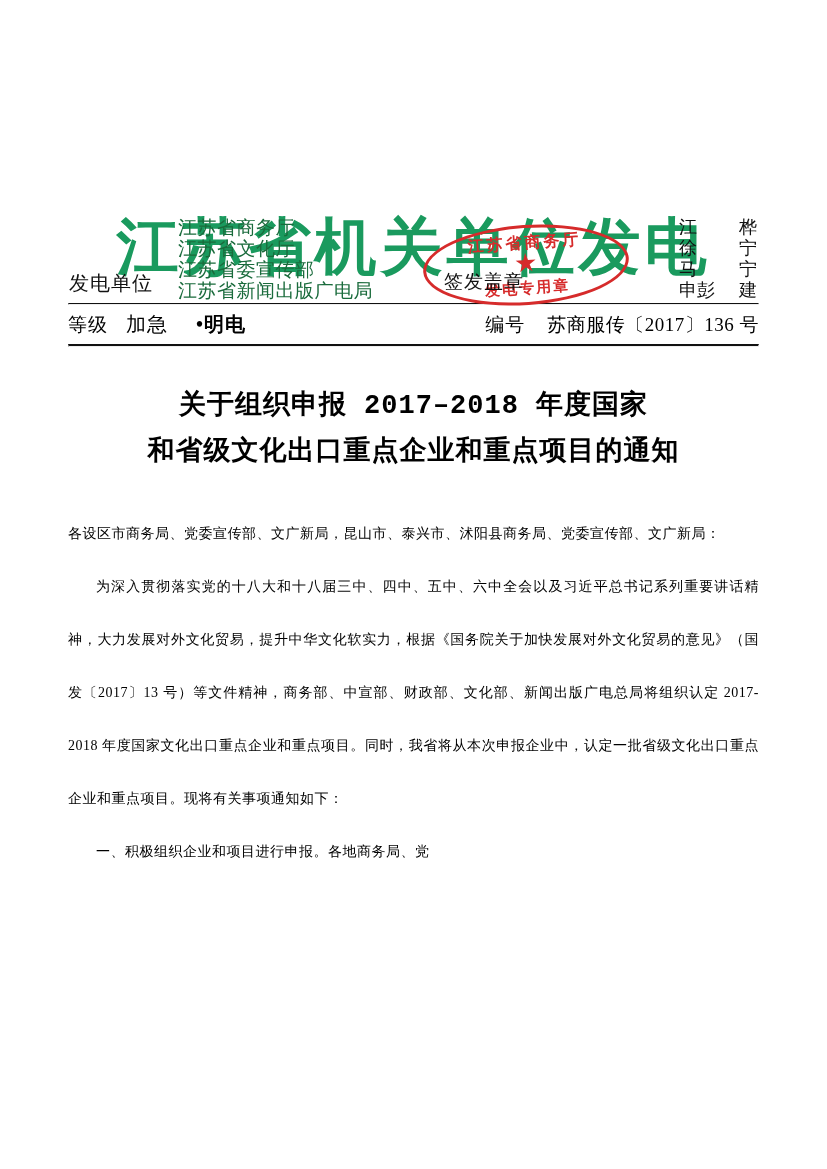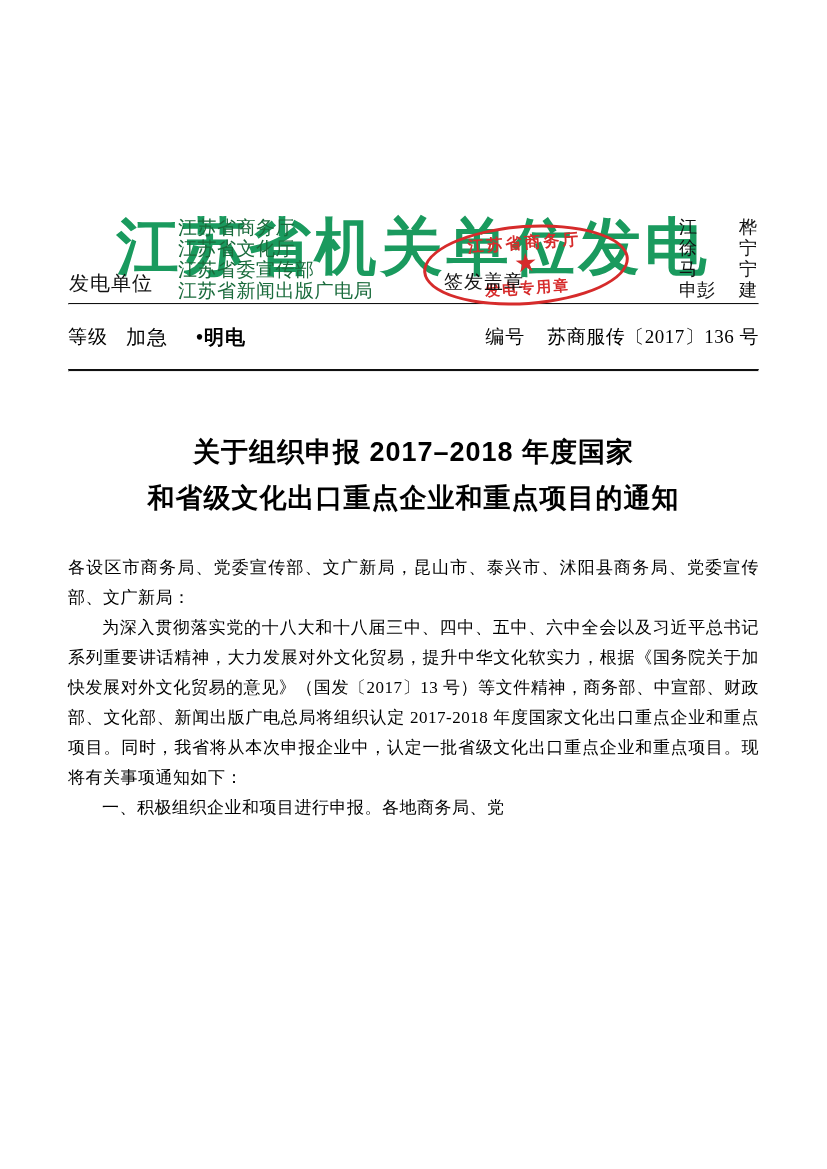--- a/index.html
+++ b/index.html
@@ -134,47 +134,47 @@
   }
 
   
   .hr-thick { border-top: 2px solid #111; margin: 0; }
   .hr-thin  { border-top: 1px solid #111; margin: 0; }
 
   
   .meta-row {
     display: flex;
     align-items: center;
-    height: 64px;
+    height: 39px;
     font-size: 19px;
     letter-spacing: 1px;
   }
   .meta-label { margin-right: 18px; }
   .meta-grade { font-weight: normal; font-size: 20px; margin-right: 28px; }
   .meta-mode  { font-weight: bold; font-size: 20px; }
   .meta-spacer { flex: 1; }
   .meta-no-label { margin-right: 22px; }
   .meta-no-value { letter-spacing: 0.5px; }
 
   
   .doc-title {
     text-align: center;
     font-weight: bold;
     font-size: 27px;
     line-height: 46px;
     letter-spacing: 1px;
-    margin-top: 57px;
-    font-family: Liberation Sans, sans-serif;
+    margin-top: 36px;
+    font-family: Liberation Mono, monospace;
   }
 
   
   .body-text {
     margin-top: 32px;
-    font-size: 17px;
-    line-height: 30px;
+    font-size: 14px;
+    line-height: 53px;
     letter-spacing: 0.5px;
     text-align: justify;
   }
   .body-text p { margin: 0; }
   .indent { text-indent: 2em; }
 </style>
 </head>
 <body>
 
 <div class="page">

